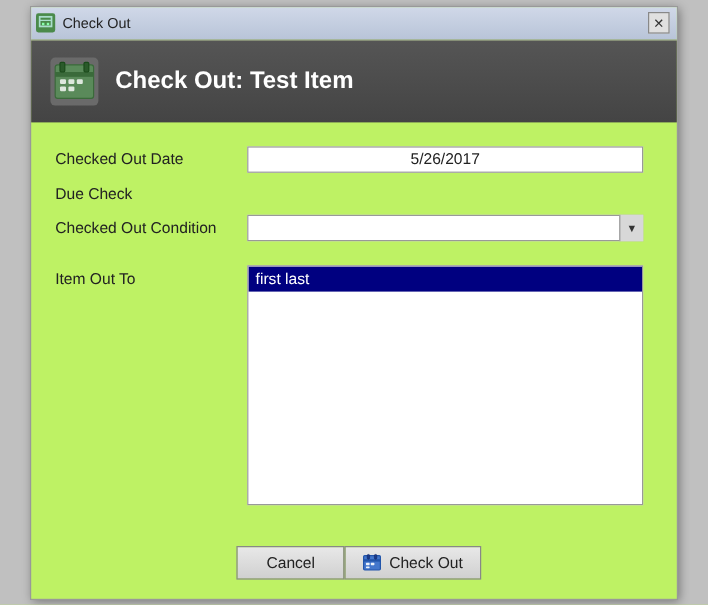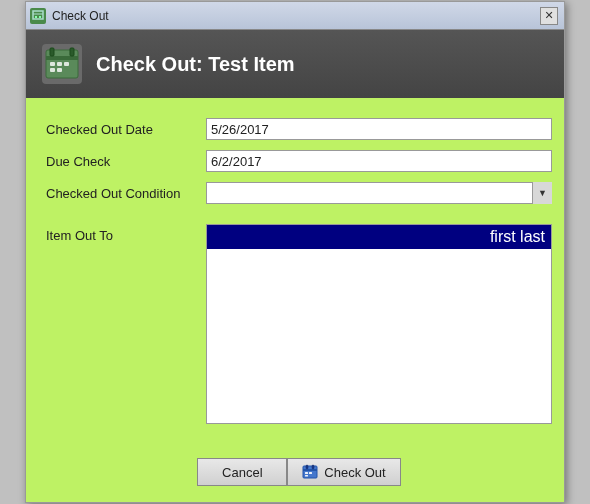--- a/index.html
+++ b/index.html
@@ -94,42 +94,42 @@
       font-size: 22px;
     }
 
     .header-title {
       color: white;
       font-size: 20px;
       font-weight: bold;
     }
 
     .form-area {
-      padding: 20px 12px 10px 20px;
+      padding: 20px 28px 10px 20px;
     }
 
     .form-row {
       display: flex;
       align-items: center;
       margin-bottom: 10px;
     }
 
     .form-label {
       width: 160px;
       color: #222;
       flex-shrink: 0;
     }
 
     .form-input {
       flex: 1;
       height: 22px;
       border: 1px solid #999;
       background: white;
       padding: 0 4px;
-      text-align: left;
+      text-align: center;
       color: #222;
       font-size: 13px;
     }
 
     .form-select-wrapper {
       flex: 1;
       position: relative;
       height: 22px;
     }
 
@@ -183,22 +183,21 @@
       height: 200px;
       border: 1px solid #999;
       background: white;
       overflow-y: auto;
     }
 
     .list-item-selected {
       background: #000080;
       color: white;
       padding: 3px 6px;
-      font-size: 16px;
-      text-align: right;
+      font-size: 13px;
     }
 
     .button-row {
       display: flex;
       justify-content: center;
       padding: 10px 12px 16px 20px;
     }
 
     .btn {
       height: 28px;
@@ -268,21 +267,20 @@
 
   <div class="form-area">
 
     <div class="form-row">
       <span class="form-label">Checked Out Date</span>
       <input type="text" class="form-input" value="5/26/2017" style="">
     </div>
 
     <div class="form-row">
       <span class="form-label">Due Check</span>
-      <input type="text" class="form-input" value="6/2/2017" style="">
     </div>
 
     <div class="form-row">
       <span class="form-label">Checked Out Condition</span>
       <div class="form-select-wrapper">
         <select class="form-select">
           <option value=""></option>
           <option value="Good">Good</option>
           <option value="Fair">Fair</option>
           <option value="Poor">Poor</option>

